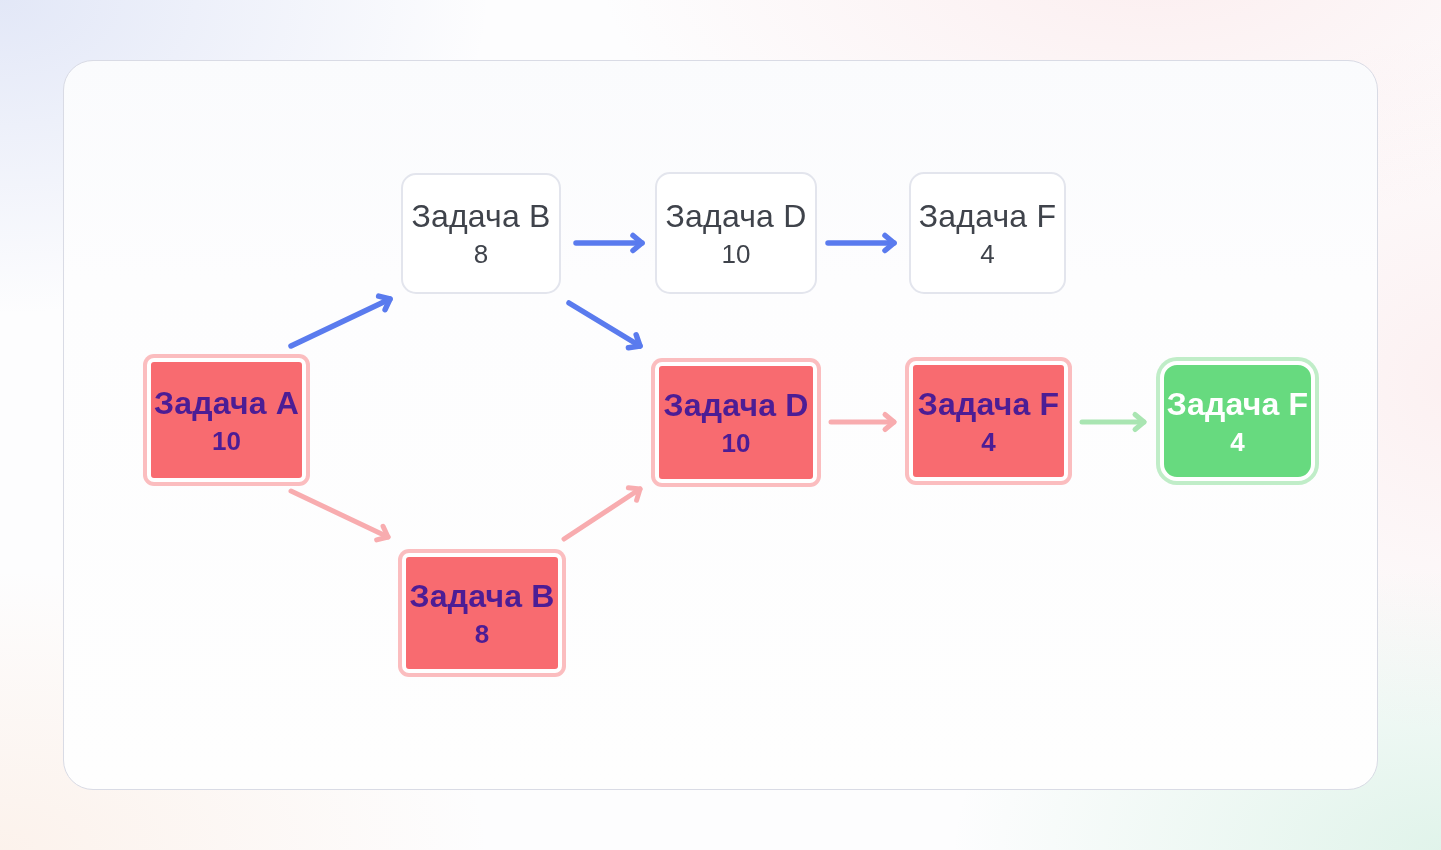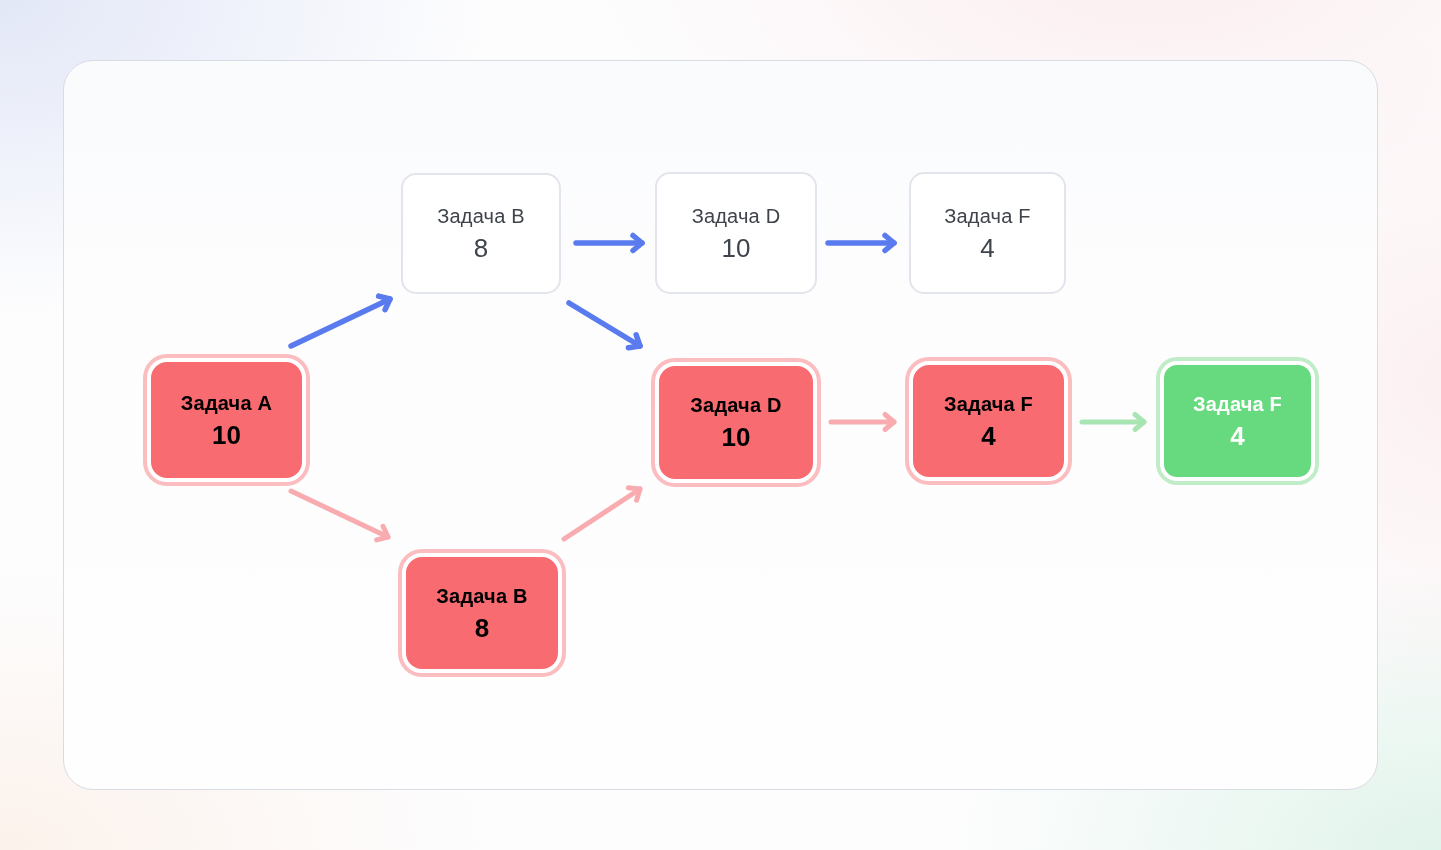--- a/index.html
+++ b/index.html
@@ -19,35 +19,35 @@
     position: absolute; left: 63px; top: 60px; width: 1315px; height: 730px;
     border: 1px solid #D9DBE5; border-radius: 30px;
     background: linear-gradient(180deg, #FAFBFD 0%, #FDFDFE 30%, #FEFEFE 100%);
   }
   .edges { position: absolute; left: 0; top: 0; width: 1441px; height: 850px; pointer-events: none; }
   .node {
     position: absolute;
     display: flex; flex-direction: column; align-items: center; justify-content: center;
     gap: 9px; text-align: center; line-height: 1;
   }
-  .node .node-label { font-size: 20px; letter-spacing: 0.2px; }
+  .node .node-label { font-size: 32px; letter-spacing: 0.2px; }
   .node .node-value { font-size: 26px; }
   .node.plain {
     background: #FFFFFF;
     border: 2px solid var(--plain-border);
     border-radius: 15px;
     color: var(--plain-text);
     font-weight: 500;
   }
   .node.red {
     background: var(--red-fill);
     border: 4px solid #FFFFFF;
     box-shadow: 0 0 0 4px var(--red-ring);
-    border-radius: 20px;
-    color: #000000;
+    border-radius: 7px;
+    color: #4c1d95;
     font-weight: 600;
   }
   .node.green {
     background: var(--green-fill);
     border: 4px solid #FFFFFF;
     box-shadow: 0 0 0 4px var(--green-ring);
     border-radius: 17px;
     color: #FFFFFF;
     font-weight: 600;
   }

